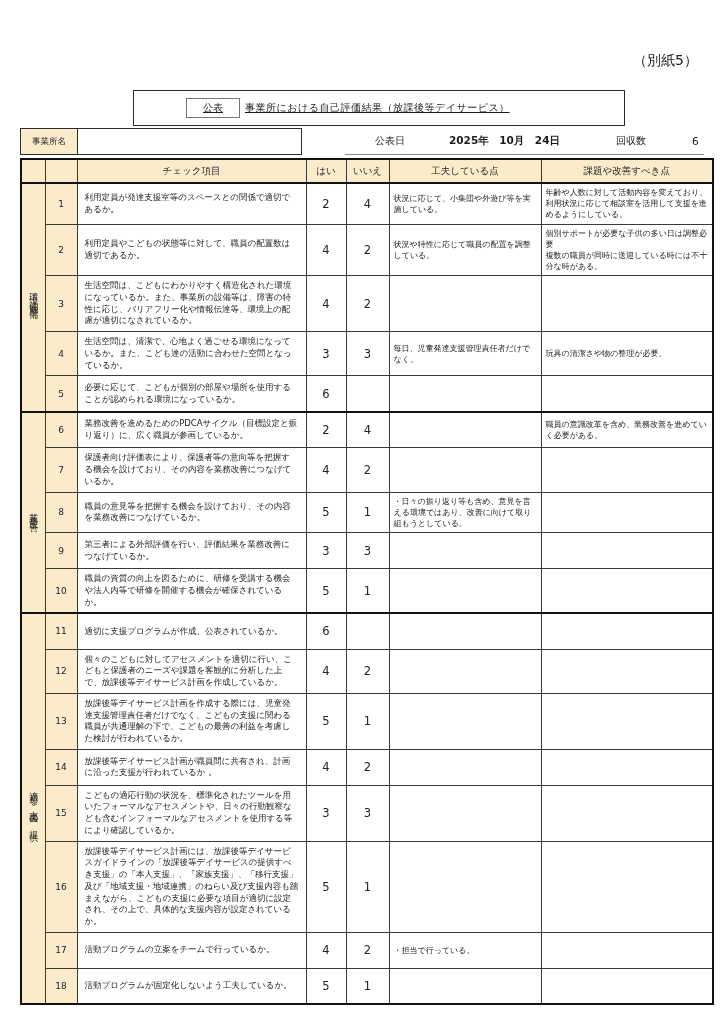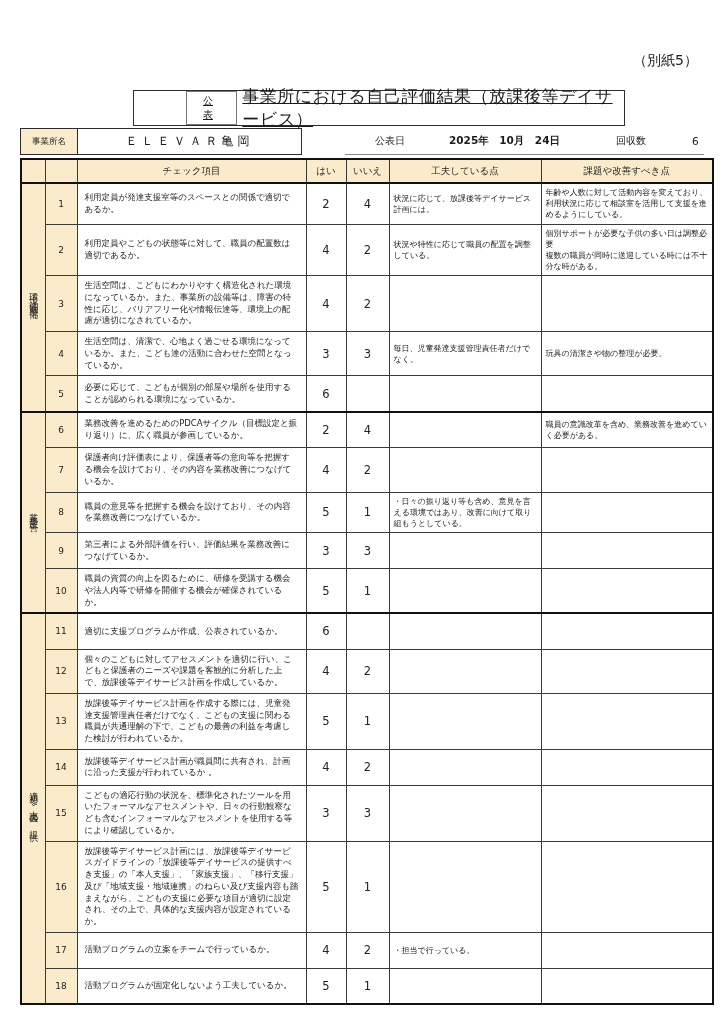--- a/index.html
+++ b/index.html
@@ -13,21 +13,21 @@
   .page-label { position:absolute; top:52px; right:26px; font-size:14px; color:#222;text-align:center; }
 
   .title-box {
     position:absolute; left:133px; top:90px; width:492px; height:36px;
     border:1.5px solid #2c2c2c; background:#fff; display:flex; align-items:center;text-decoration:underline;
   }
   .badge {
     margin-left:52px; border:1px solid #777; padding:2px 16px;
     font-size:10px; color:#222; background:#fff;
   }
-  .title-text { margin-left:5px; font-size:17px; letter-spacing:0.5px; }
+  .title-text { margin-left:5px; font-size:10px; letter-spacing:0.5px; }
 
   .meta-band { position:absolute; left:20px; top:128px; width:692px; height:28px; }
   .office-table { position:absolute; left:0; top:0; width:282px; height:27px; display:flex; border:1.2px solid #2c2c2c;font-family:Liberation Serif, serif; }
   .office-label {
     width:57px; background:var(--cream); border-right:1.2px solid #2c2c2c;
     display:flex; align-items:center; justify-content:center; font-size:8.5px;
   }
   .office-name {
     flex:1; display:flex; align-items:center; justify-content:center;
     font-size:12px; letter-spacing:4px;
@@ -79,21 +79,20 @@
 <div class="page-label">（別紙5）</div>
 
 <div class="title-box">
   <span class="badge">公表</span>
   <span class="title-text">事業所における自己評価結果（放課後等デイサービス）</span>
 </div>
 
 <div class="meta-band">
   <div class="office-table">
     <span class="office-label">事業所名</span>
-    <span class="office-name">ＥＬＥＶＡＲ亀岡</span>
   </div>
   <div class="pub-meta">
     <span class="pub-date-label">公表日</span>
     <span class="pub-date">2025年　10月　24日</span>
     <span class="pub-count-label">回収数</span>
     <span class="pub-count">6</span>
   </div>
 </div>
 
 <table class="eval">
@@ -117,21 +116,21 @@
       <th>課題や改善すべき点</th>
     </tr>
   </thead>
   <tbody id="table-body">
       <tr class="group-start">
         <td class="cell-group" rowspan="5"><span class="vtext">環境・体制整備</span></td>
         <td class="cell-num">1</td>
         <td class="cell-q">利用定員が発達支援室等のスペースとの関係で適切であるか。</td>
         <td class="cell-ans">2</td>
         <td class="cell-ans">4</td>
-        <td class="cell-note">状況に応じて、放課後等デイサービス計画には。</td>
+        <td class="cell-note">状況に応じて、小集団や外遊び等を実施している。</td>
         <td class="cell-note">年齢や人数に対して活動内容を変えており、利用状況に応じて相談室を活用して支援を進めるようにしている。</td>
       </tr>
       <tr>
         <td class="cell-num">2</td>
         <td class="cell-q">利用定員やこどもの状態等に対して、職員の配置数は適切であるか。</td>
         <td class="cell-ans">4</td>
         <td class="cell-ans">2</td>
         <td class="cell-note">状況や特性に応じて職員の配置を調整している。</td>
         <td class="cell-note">個別サポートが必要な子供の多い日は調整必要
 複数の職員が同時に送迎している時には不十分な時がある。</td>

